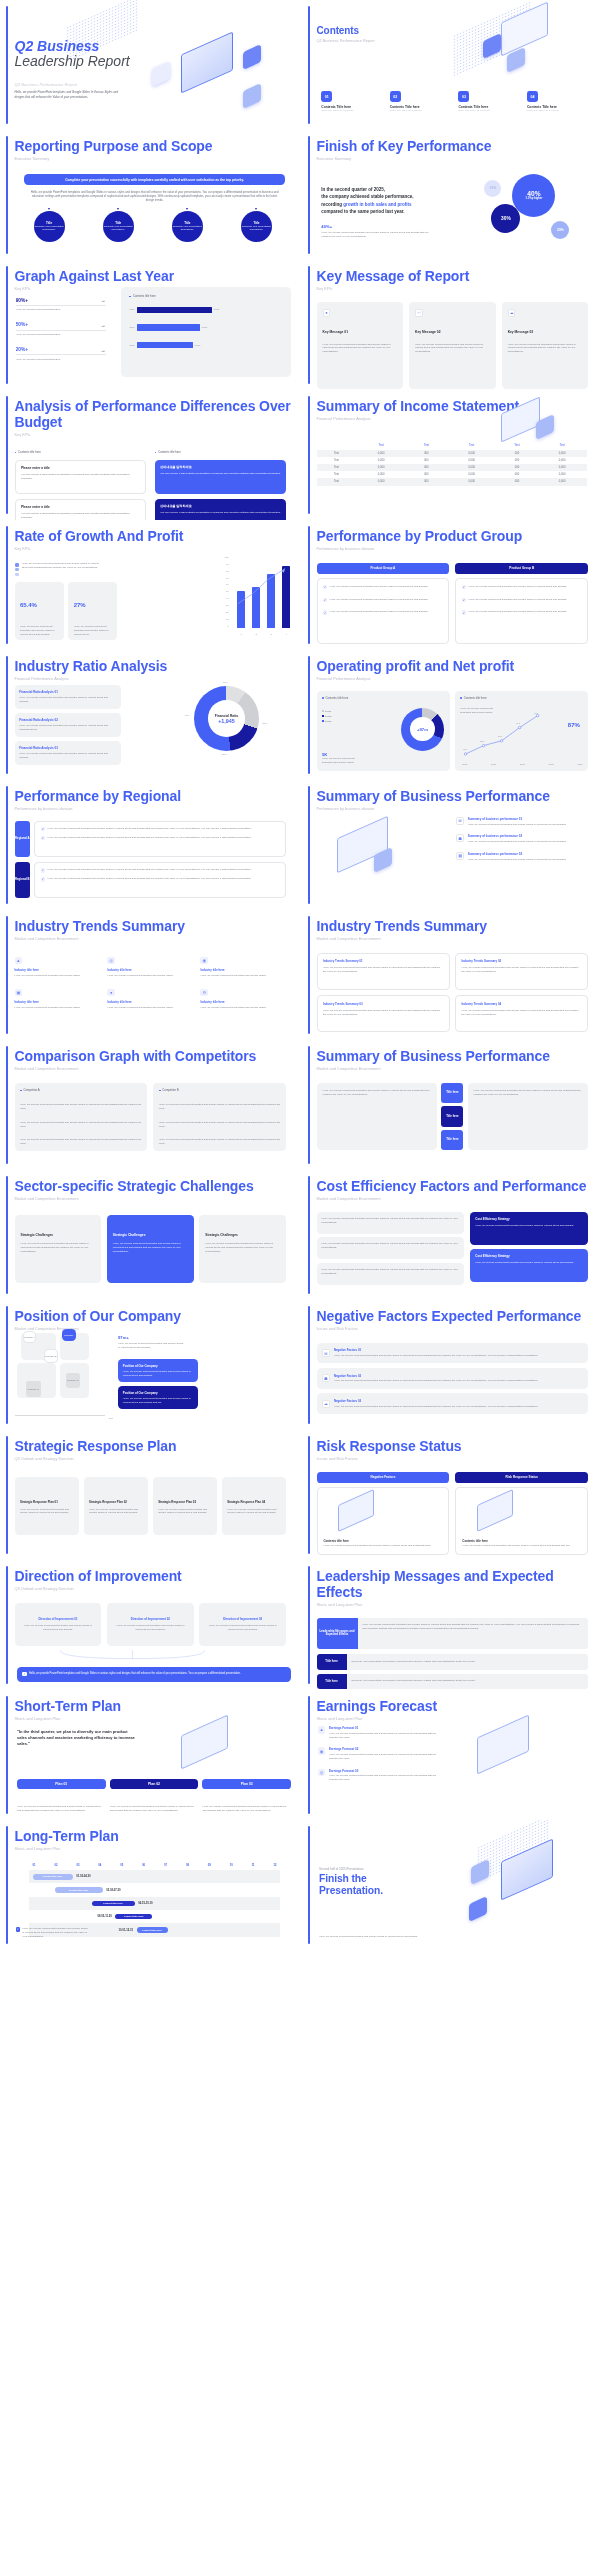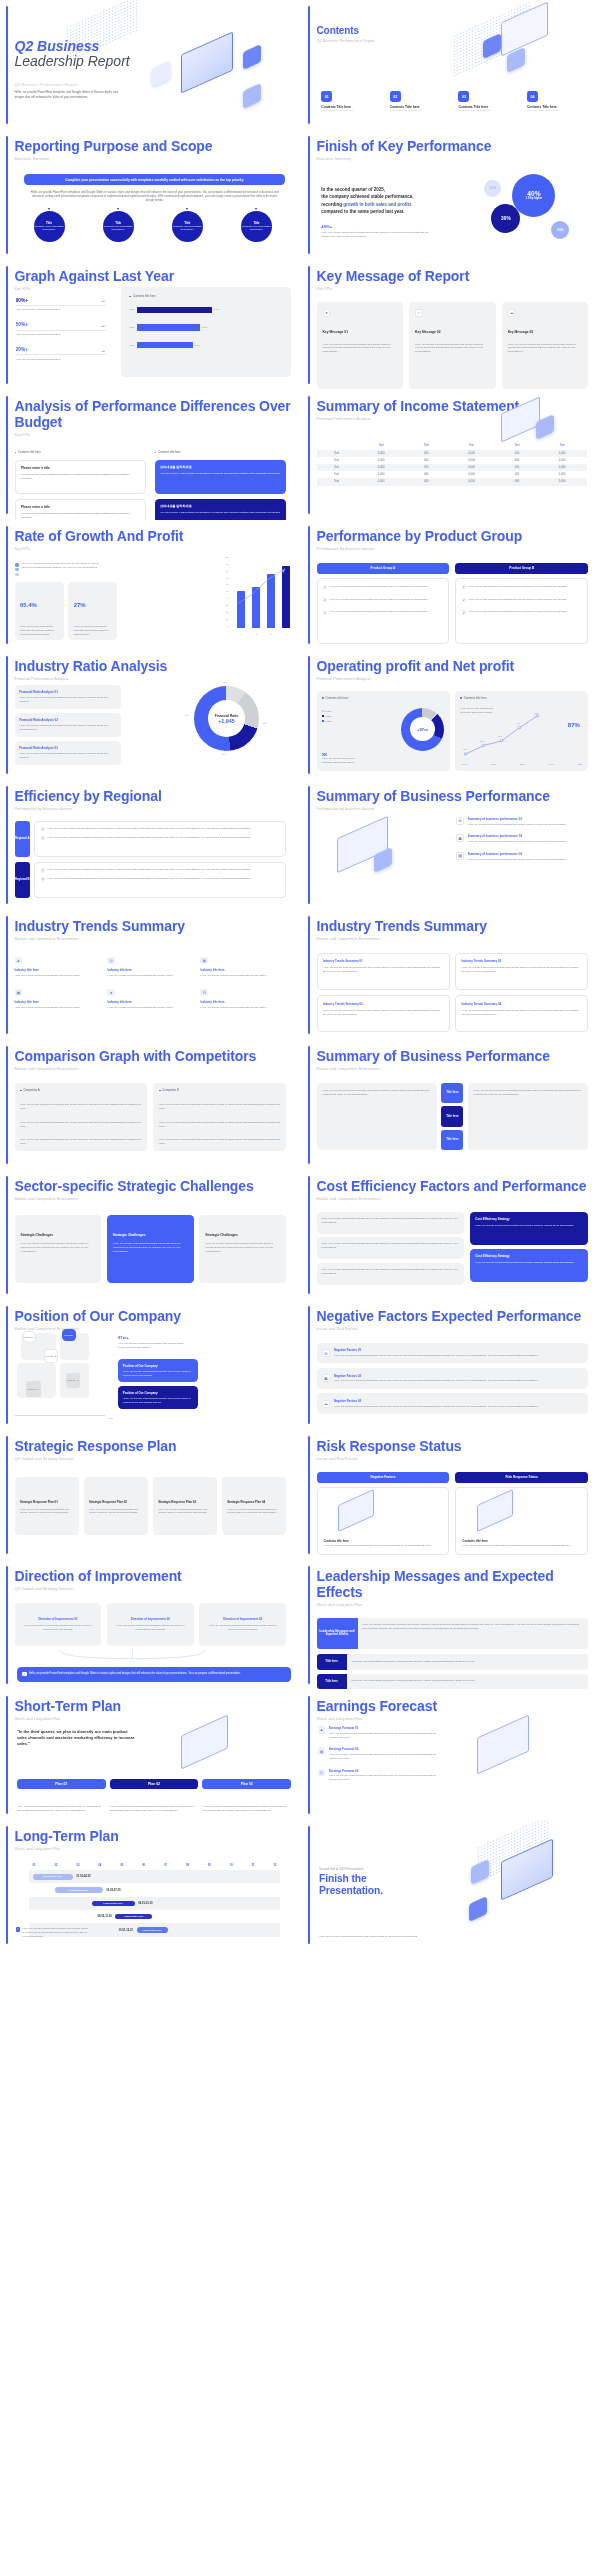--- a/index.html
+++ b/index.html
@@ -593,21 +593,21 @@
         <span class="axis">2027</span>
         <span class="axis">2028</span>
         <span class="axis">2029</span>
       </div>
     </div>
   </div>
 </div>
 
 <div class="slide">
   <div class="hd">
-        <div class="ttl">Efficiency by Regional</div>
+        <div class="ttl">Performance by Regional</div>
   <div class="sub">Performance by business division</div>
       </div>
   <div class="row" style="gap:4.2px;margin-top:9.7px;padding-right:4.8px;">
     <div class="sqlab" style="width:15.7px;height:36px;background:#4561f5;">Regional A</div>
     <div class="cardw" style="flex:1;padding:5.4px;height:36px;">
       <div class="row" style="margin-bottom:4.8px;">
             <div class="chk">✓</div>
             <div class="tiny2">Hello, we provide PowerPoint templates and Google Slides In various styles and designs that will enhance the value of your presentations. You can prepare a differentiated presentation.</div>
           </div>
       <div class="row">

